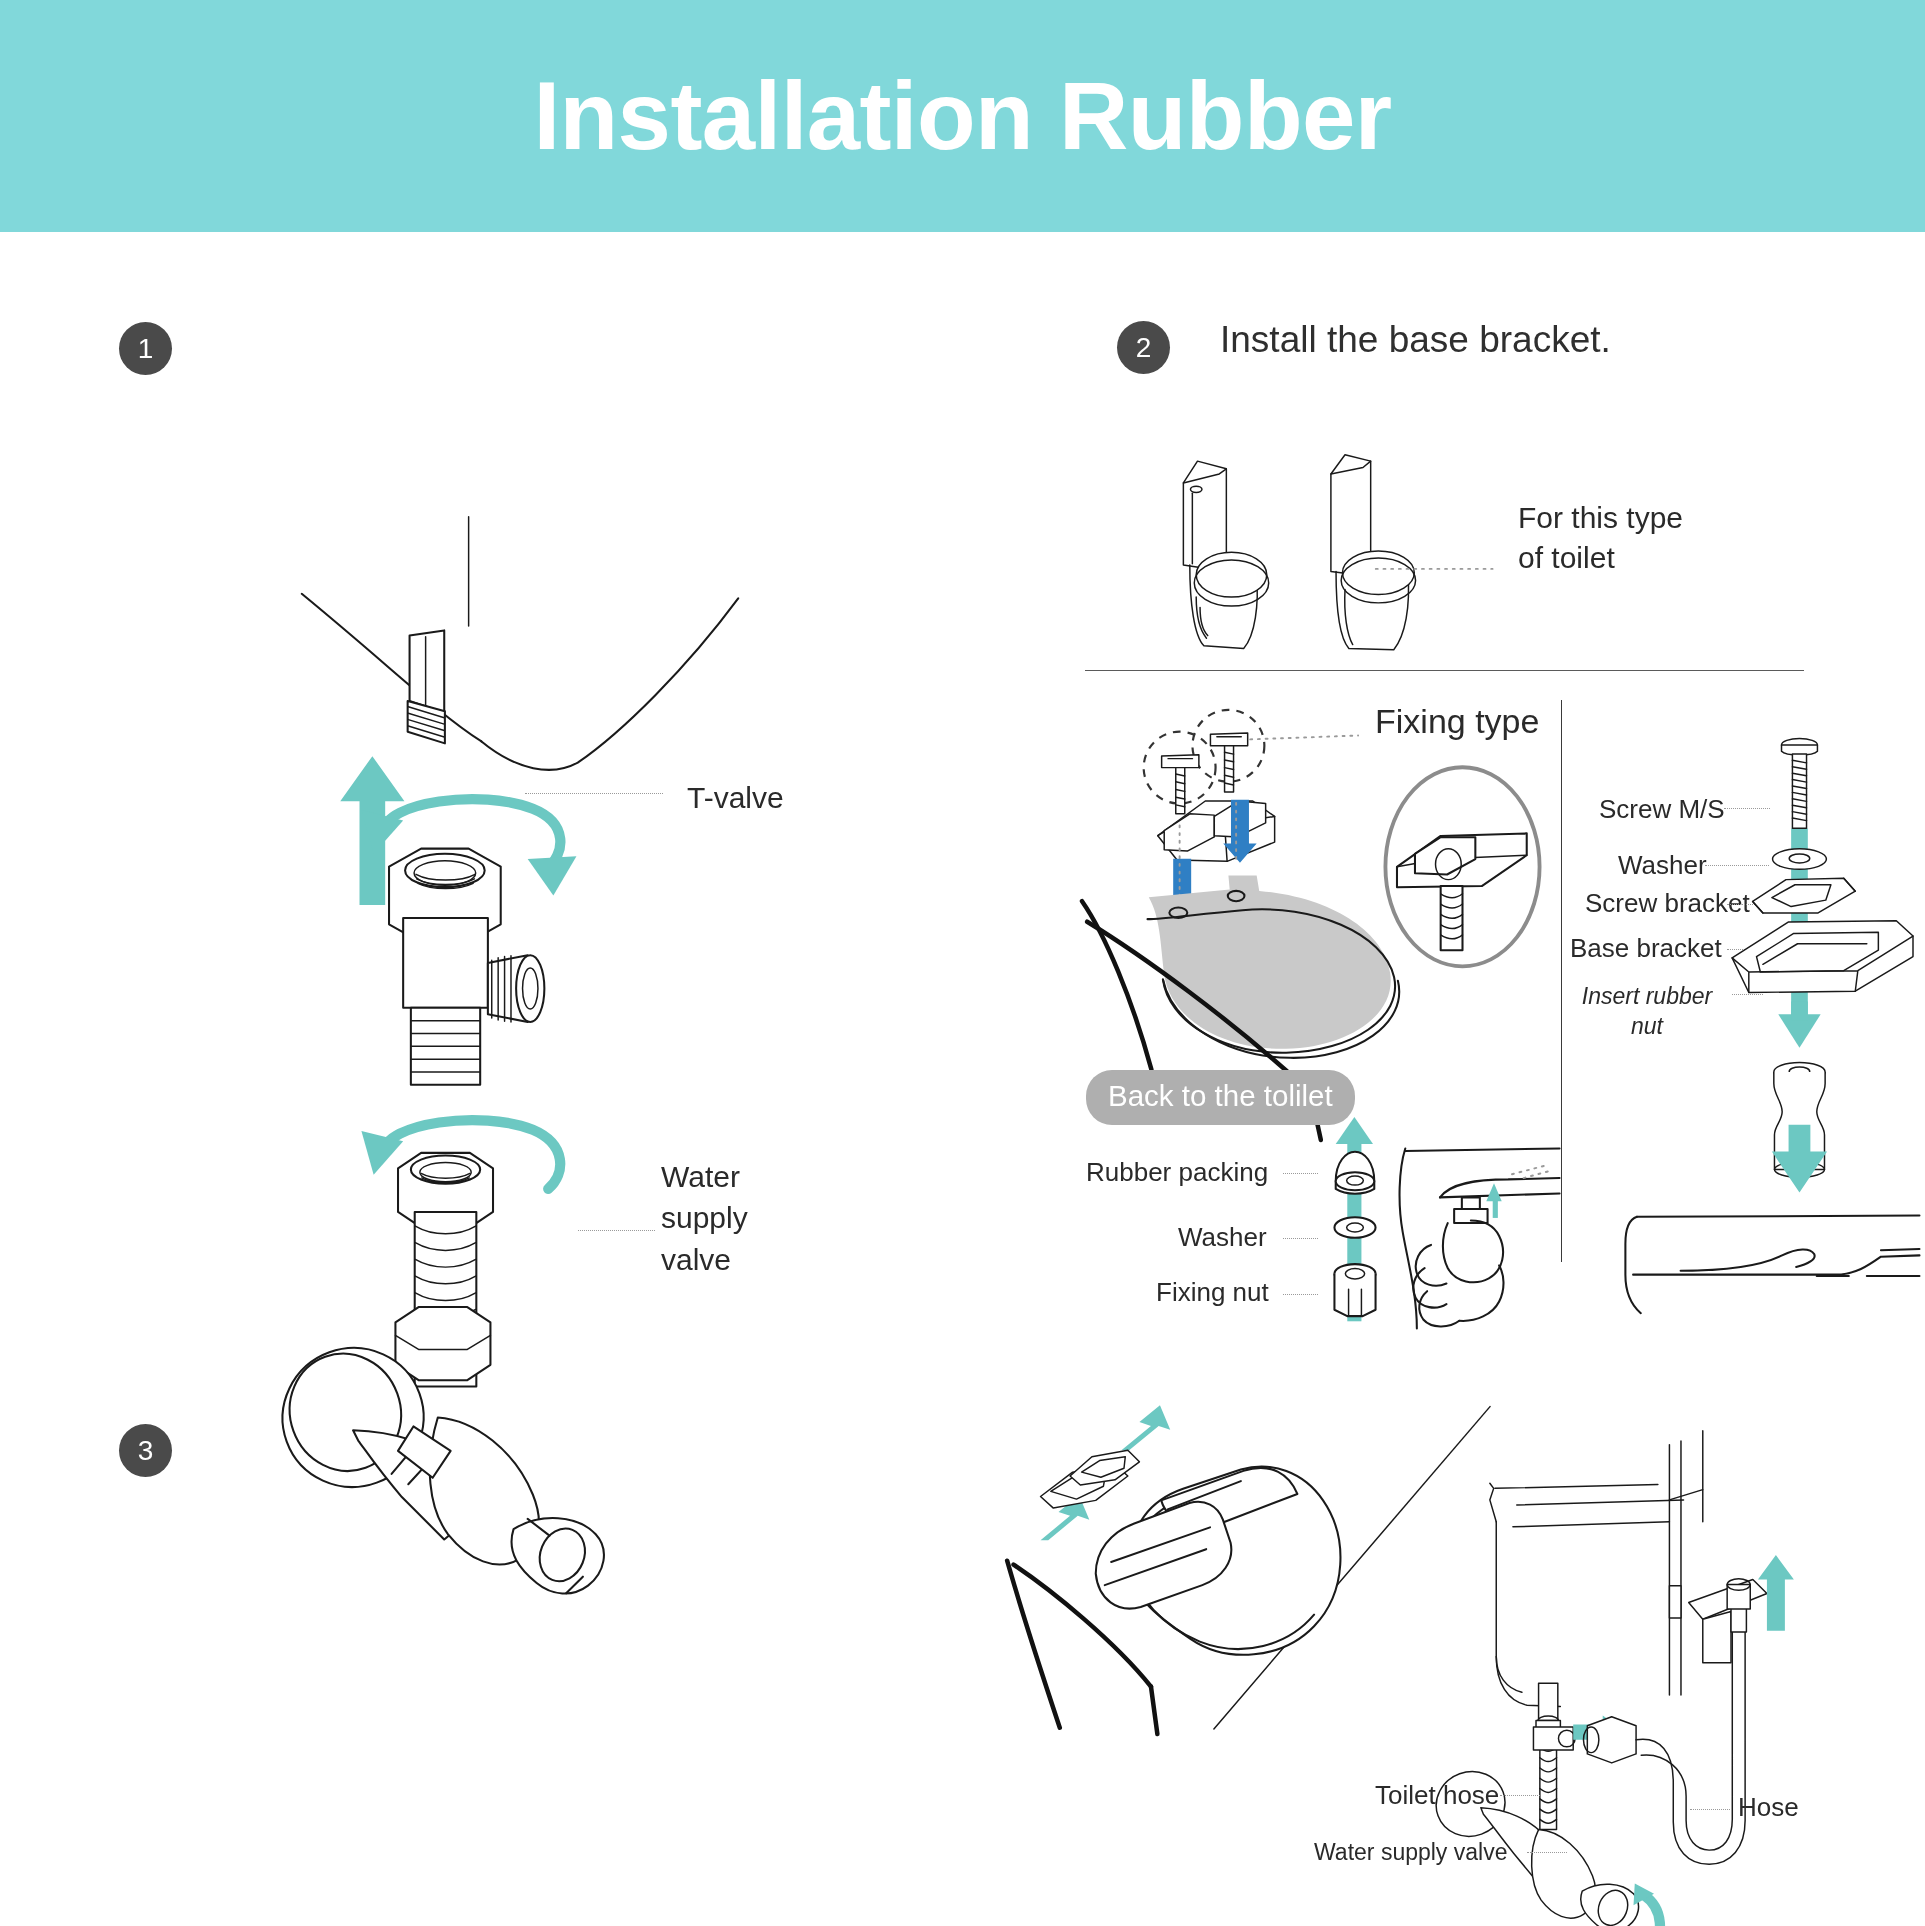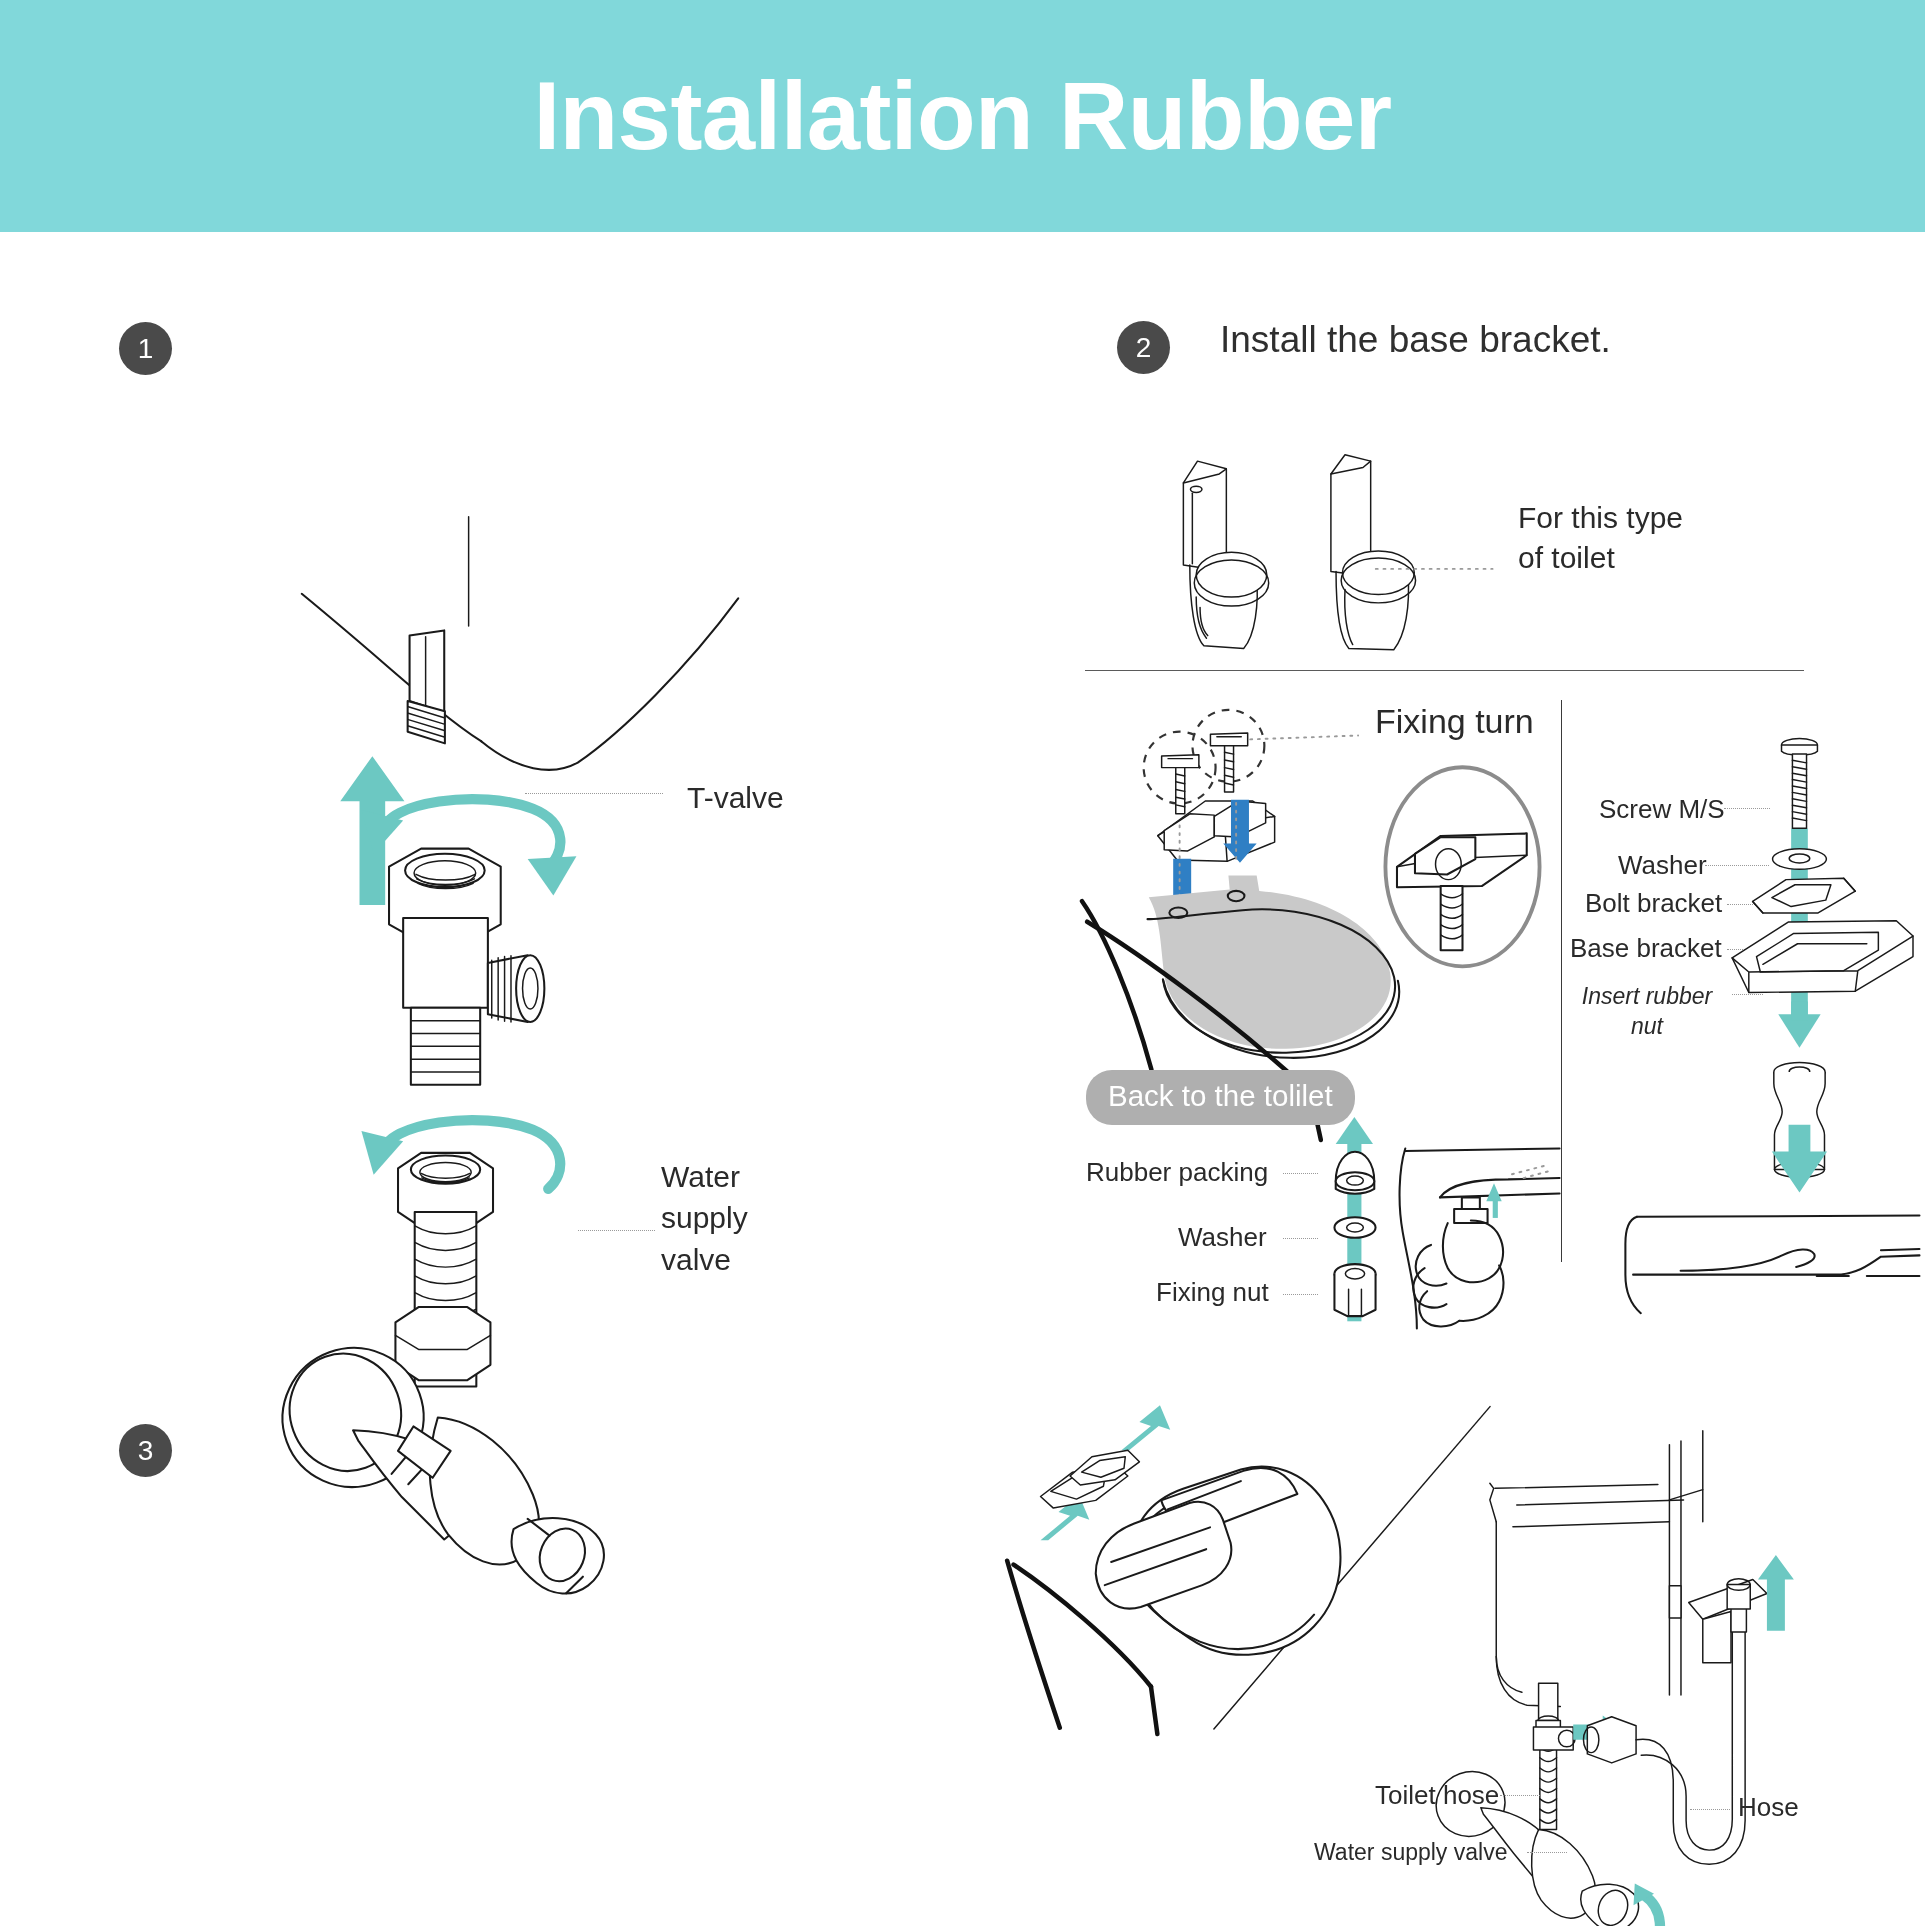--- a/index.html
+++ b/index.html
@@ -272,21 +272,21 @@
     <path class="ln" d="M126 440 C 140 506 222 560 324 562 C 428 564 508 508 492 442"></path>
 
     <ellipse class="ln" cx="150" cy="336" rx="14" ry="8" fill="#222"></ellipse>
     <ellipse class="ln" cx="240" cy="310" rx="13" ry="8" fill="#222"></ellipse>
 
     <path class="ln-b" d="M0 318 C 36 370 78 470 108 580"></path>
     <path class="ln-b" d="M8 350 C 90 400 230 500 356 616"></path>
     <path class="ln-b" d="M356 616 L372 690"></path>
   </svg>
 
-  <div class="lbl" style="left:1375px; top:700px; font-size:34px;">Fixing turn</div>
+  <div class="lbl" style="left:1375px; top:700px; font-size:34px;">Fixing type</div>
 
   <svg style="left:1379px; top:764px;" width="167" height="212" viewBox="0 0 260 330">
     <ellipse class="oval" cx="130" cy="160" rx="120" ry="155"></ellipse>
 
     <path class="fl-w" d="M28 160 L96 112 L230 108 L230 142 L160 190 L28 192 Z"></path>
     <path class="ln-t" d="M96 112 L96 148 L230 142 M96 148 L28 160"></path>
     <path class="fl-w" d="M56 140 L96 114 L150 114 L150 148 L106 172 L56 170 Z"></path>
     <ellipse class="ln-t" cx="108" cy="156" rx="20" ry="24" fill="none"></ellipse>
 
     <path class="fl-w" d="M96 190 L96 290 L130 290 L130 190 Z"></path>
@@ -343,21 +343,21 @@
     <path class="ln" d="M64 232 C 50 244 48 262 58 276 C 70 290 98 290 114 278"></path>
     <path class="ln" d="M114 278 C 140 280 166 268 176 248 C 186 228 184 206 176 192"></path>
   </svg>
 
   <div class="lbl lbl-sm" style="left:1599px; top:793px;">Screw M/S</div>
   <div class="leader" style="left:1724px; top:808px; width:46px;"></div>
 
   <div class="lbl lbl-sm" style="left:1618px; top:849px;">Washer</div>
   <div class="leader" style="left:1705px; top:865px; width:64px;"></div>
 
-  <div class="lbl lbl-sm" style="left:1585px; top:887px;">Bolt bracket</div>
+  <div class="lbl lbl-sm" style="left:1585px; top:887px;">Screw bracket</div>
   <div class="leader" style="left:1727px; top:904px; width:32px;"></div>
 
   <div class="lbl lbl-sm" style="left:1570px; top:932px;">Base bracket</div>
   <div class="leader" style="left:1727px; top:949px; width:32px;"></div>
 
   <div class="lbl lbl-xs" style="left:1573px; top:982px; text-align:center; width:148px; line-height:1.3;font-style:italic;">Insert rubber
 nut</div>
   <div class="leader" style="left:1732px; top:994px; width:31px;"></div>
 
   <svg style="left:1727px; top:732px;" width="186" height="462" viewBox="0 0 290 720">

